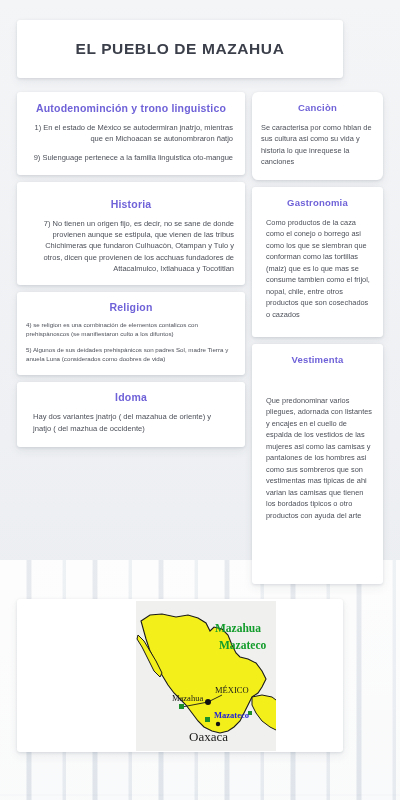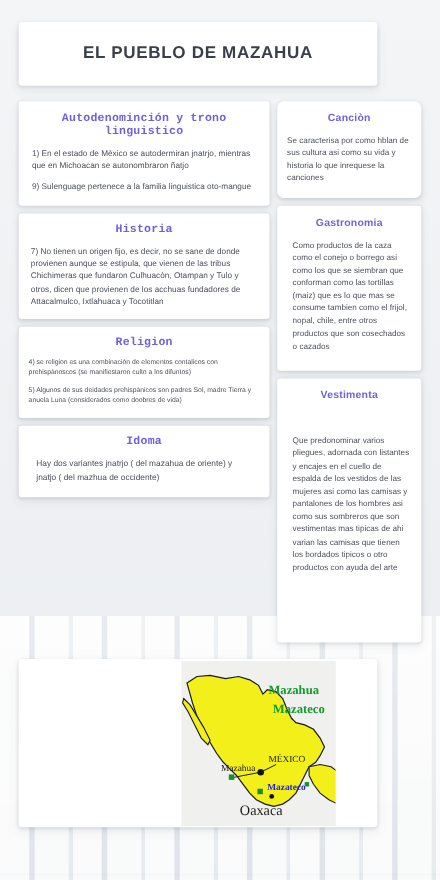--- a/index.html
+++ b/index.html
@@ -101,28 +101,28 @@
   }
   .panel p {
     margin: 0;
     font-size: 7.5px;
     line-height: 1.5;
     color: #4c5059;
   }
   .panel p + p { margin-top: 7px; }
 
   
-  .p-center { text-align: left; }
+  .p-center { text-align: right; }
   .p-left { text-align: left; }
   .tiny p { font-size: 6.2px; line-height: 1.45; }
 
-  .col-left .panel h2 { margin-bottom: 8px; font-family: Liberation Mono, monospace; }
+  .col-left .panel h2 { margin-bottom: 8px; }
   .col-left .panel.autodenom { padding: 10px 12px 12px; }
   .col-left .panel.autodenom h2 { font-size: 10.5px; }
-  .col-left .panel.historia { padding: 9px 11px 11px; }
+  .col-left .panel.historia { padding: 16px 11px 11px; }
   .col-left .panel.religion { padding: 9px 9px 11px; }
   .col-left .panel.idioma { padding: 9px 16px 13px; }
   .col-left .panel.competidores { padding: 10px 14px 16px; }
 
   .col-left .panel.idioma p,
   .col-left .panel.competidores p { font-size: 7.6px; line-height: 1.55; }
 
   
   .col-right .panel { padding: 10px 9px 12px 9px; }
   .col-right .panel h2 { font-size: 9.5px; margin-bottom: 9px; }
@@ -136,21 +136,21 @@
 
   
   .map-card {
     margin-top: 8px;
     height: 153px;
     overflow: hidden;
     position: relative;
   }
   .map-viewport {
     position: absolute;
-    left: 148px;
+    left: 119px;
     top: 2px;
     width: 140px;
     height: 150px;
     overflow: hidden;
     background: #f0f0ee;
   }
   .map-svg { display: block; }
   .map-legend-1, .map-legend-2 {
     position: absolute;
     font-family: "Liberation Serif", serif;

